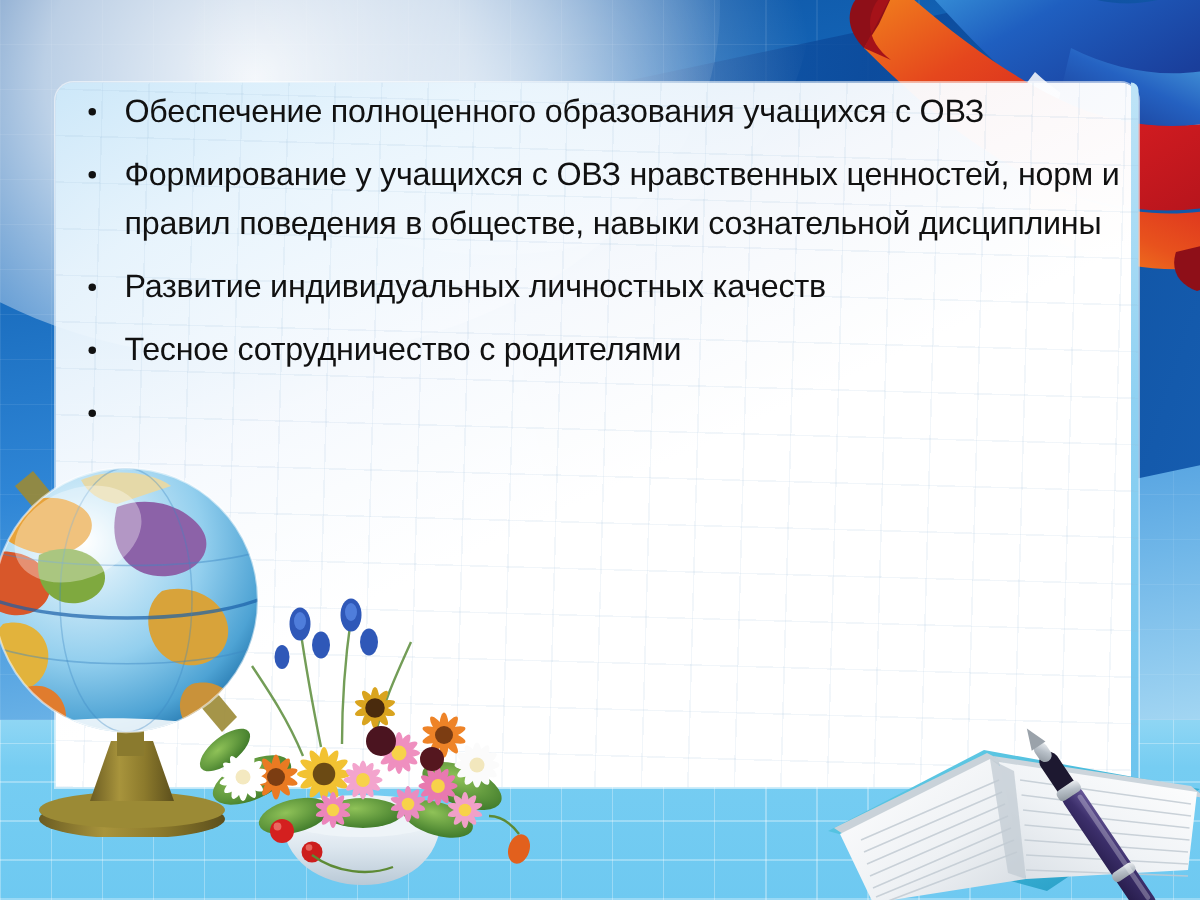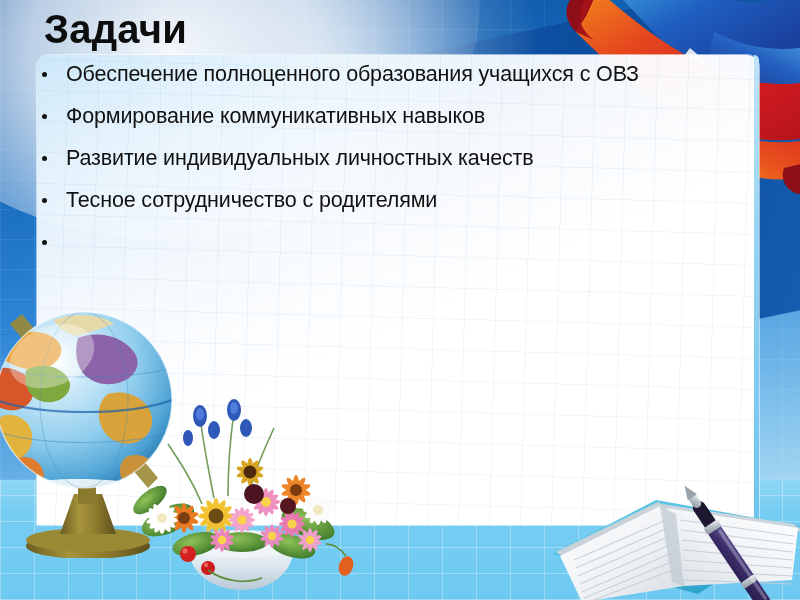--- a/index.html
+++ b/index.html
@@ -118,21 +118,21 @@
     left: 38px; top: 58px;
     width: 712px;
     z-index: 5;
     list-style: none;
     margin: 0;
     padding: 0;
   }
   .bullet {
     position: relative;
     padding-left: 28px;
-    margin: 0 0 9px 0;
+    margin: 0 0 9px 17px;
     font-size: 21.5px;
     line-height: 33px;
     color: #111111;
     letter-spacing: -.15px;
   }
   .bullet::before {
     content: "";
     position: absolute;
     left: 4px; top: 14px;
     width: 5px; height: 5px;
@@ -201,25 +201,24 @@
 
     <path d="M256 178 C252 190 258 200 270 204 L290 198 L290 170 Z" fill="#8e0f18"></path>
 
     <path d="M178 76 C214 94 252 98 290 90 L290 54 C254 64 218 58 186 42 Z" fill="url(#rbBlue2)" opacity=".95"></path>
   </svg>
 
   <div class="card">
     <div class="card-edge"></div>
   </div>
 
-  <div class="title">Задачи</div>
 
   <ul class="bullets">
     <li class="bullet">Обеспечение полноценного образования учащихся с ОВЗ</li>
-    <li class="bullet">Формирование коммуникативных навыков</li>
+    <li class="bullet">Формирование у учащихся с ОВЗ нравственных ценностей, норм и правил поведения в обществе, навыки сознательной дисциплины</li>
     <li class="bullet">Развитие индивидуальных личностных качеств</li>
     <li class="bullet">Тесное сотрудничество с родителями</li>
     <li class="bullet empty"></li>
   </ul>
 
   <svg class="globe" viewBox="0 0 210 250" aria-hidden="true">
     <defs>
       <radialGradient id="gSphere" cx="34%" cy="28%" r="78%">
         <stop offset="0%" stop-color="#ffffff"></stop>
         <stop offset="22%" stop-color="#cfeaf8"></stop>

